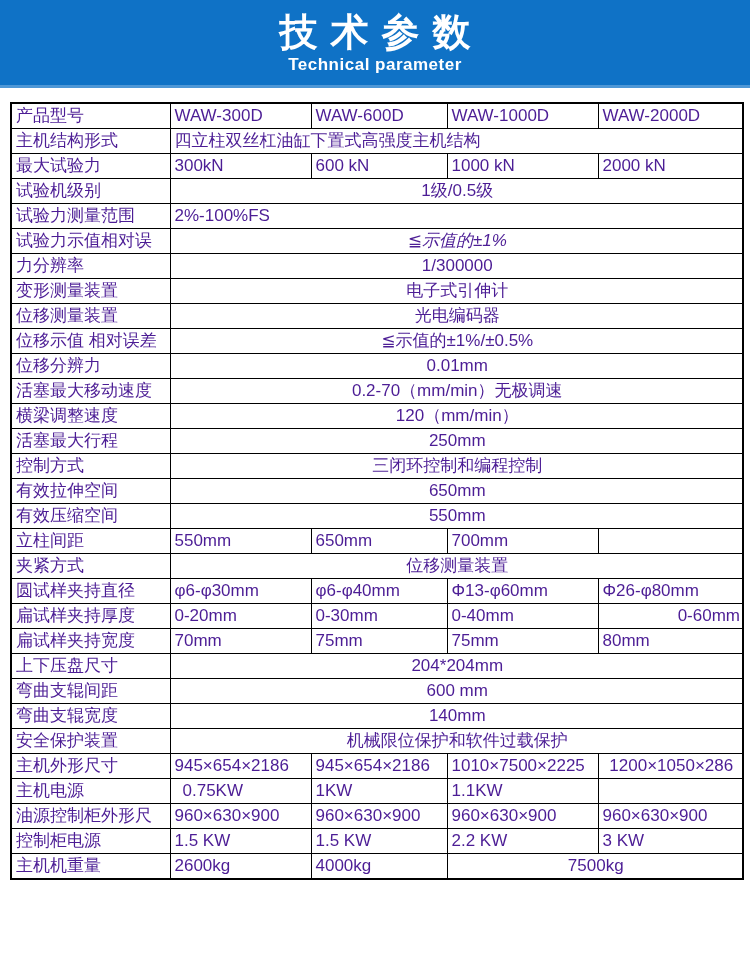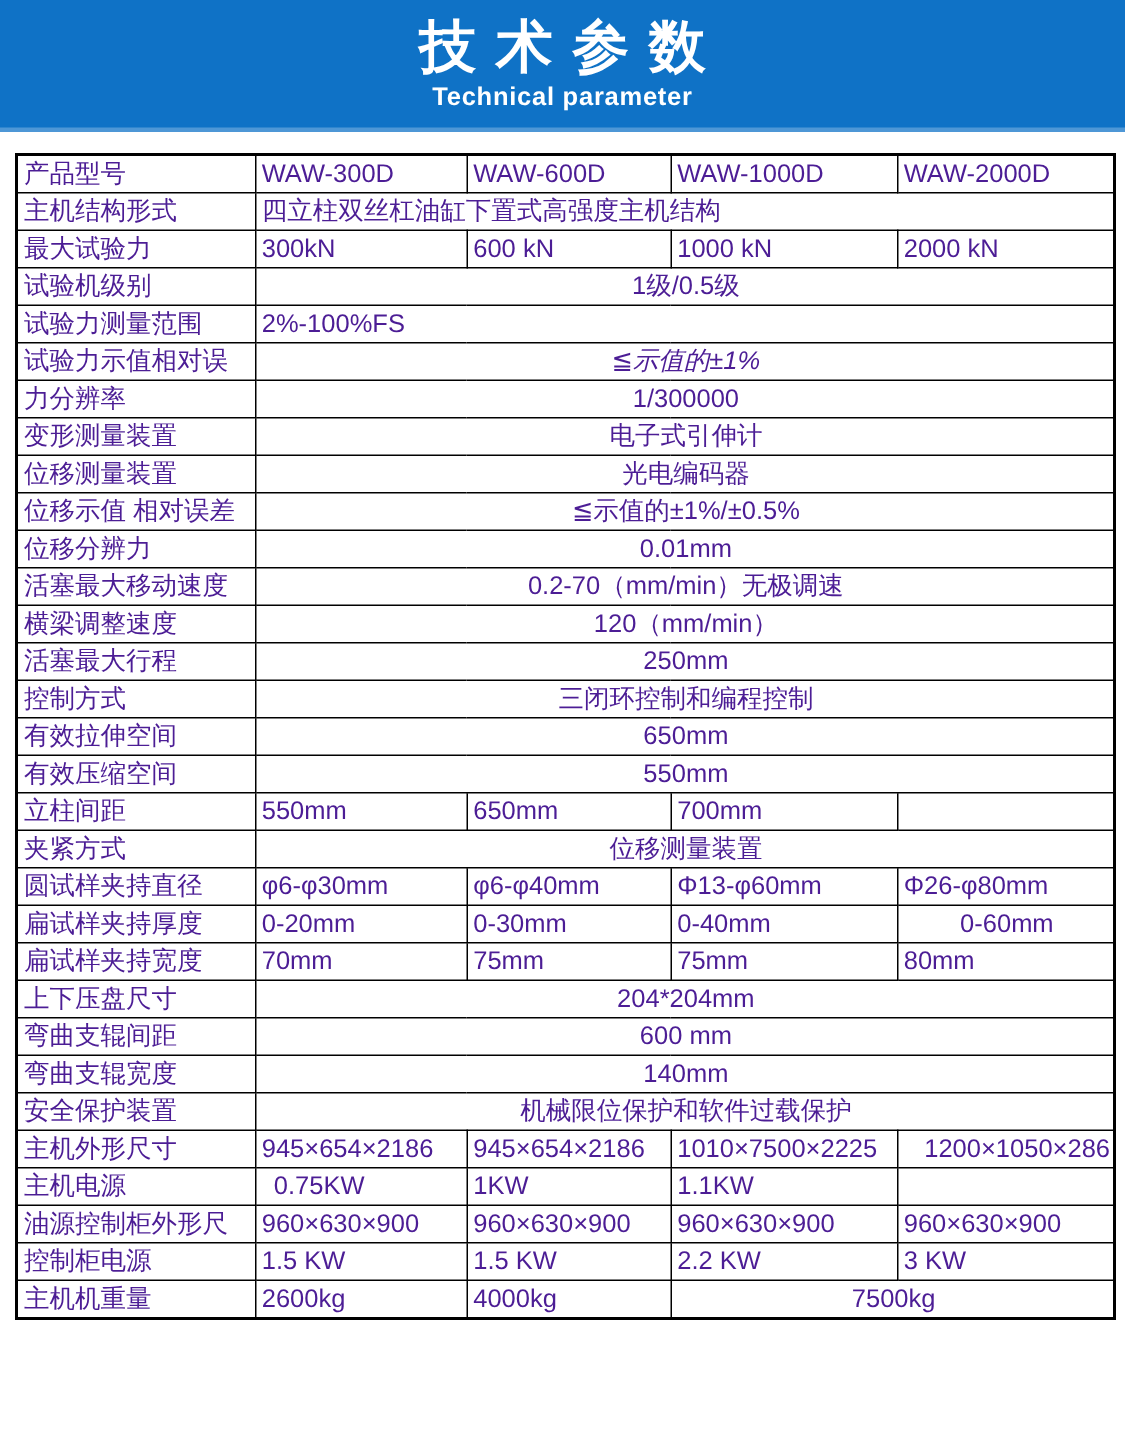--- a/index.html
+++ b/index.html
@@ -170,21 +170,21 @@
         <td style="text-align: left;">φ6-φ30mm</td>
         <td style="text-align: left;">φ6-φ40mm</td>
         <td style="text-align: left;">Φ13-φ60mm</td>
         <td style="text-align: left;">Φ26-φ80mm</td>
       </tr>
       <tr>
         <td class="label-cell">扁试样夹持厚度</td>
         <td style="text-align: left;">0-20mm</td>
         <td style="text-align: left;">0-30mm</td>
         <td style="text-align: left;">0-40mm</td>
-        <td style="text-align: center;">0-60mm</td>
+        <td style="text-align: right;">0-60mm</td>
       </tr>
       <tr>
         <td class="label-cell">扁试样夹持宽度</td>
         <td style="text-align: left;">70mm</td>
         <td style="text-align: left;">75mm</td>
         <td style="text-align: left;">75mm</td>
         <td style="text-align: left;">80mm</td>
       </tr>
       <tr>
         <td class="label-cell">上下压盘尺寸</td>
@@ -200,21 +200,21 @@
       </tr>
       <tr>
         <td class="label-cell">安全保护装置</td>
         <td colspan="4" style="text-align: center;">机械限位保护和软件过载保护</td>
       </tr>
       <tr>
         <td class="label-cell">主机外形尺寸</td>
         <td style="text-align: left;">945×654×2186</td>
         <td style="text-align: left;">945×654×2186</td>
         <td style="text-align: left;">1010×7500×2225</td>
-        <td style="text-align: right; border-radius: 11px;">1200×1050×286</td>
+        <td style="text-align: center; border-radius: 11px;">1200×1050×286</td>
       </tr>
       <tr>
         <td class="label-cell">主机电源</td>
         <td style="text-align: left; padding-left: 12px;">0.75KW</td>
         <td style="text-align: left; margin-left: 48px;">1KW</td>
         <td style="text-align: left;">1.1KW</td>
         <td style="text-align: left;"></td>
       </tr>
       <tr>
         <td class="label-cell">油源控制柜外形尺</td>

